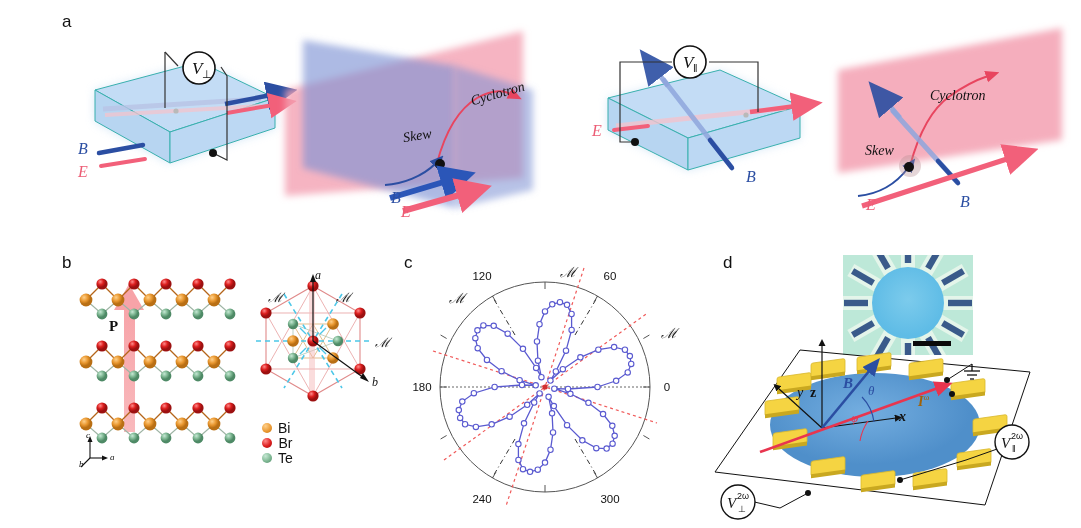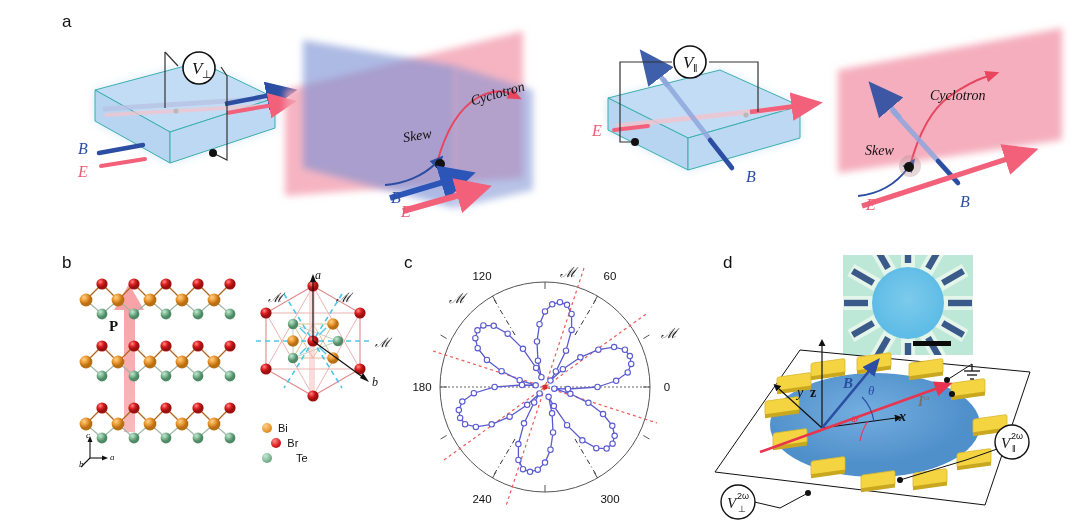--- a/index.html
+++ b/index.html
@@ -5,21 +5,21 @@
   html,body{margin:0;padding:0;background:#ffffff;}
   body{width:1081px;height:528px;position:relative;overflow:hidden;
        font-family:"Liberation Sans","DejaVu Sans",sans-serif;color:#1a1a1a;}
   .fig{position:absolute;left:0;top:0;width:1081px;height:528px;}
   .panel-letter{position:absolute;font-size:17px;font-weight:400;color:#111;
                 font-family:"Liberation Sans",sans-serif;}
   svg{display:block;overflow:visible;}
   .abs{position:absolute;}
   .lbl{position:absolute;font-style:italic;font-family:"Liberation Serif","DejaVu Serif",serif;}
   .mathcal{font-family:"Liberation Serif","DejaVu Serif",serif;font-style:italic;}
-  .legend-txt{font-family:"Liberation Sans",sans-serif;font-size:11px;color:#111;}
+  .legend-txt{font-family:"Liberation Sans",sans-serif;font-size:14px;color:#111;}
   .polar-num{font-family:"Liberation Sans",sans-serif;font-size:11.5px;fill:#111;}
 </style>
 </head>
 <body>
 
 <div class="fig">
 
   <div class="panel-letter" style="left:62px;top:12px;">a</div>
 
   <svg class="abs" style="left:75px;top:20px;" width="220" height="185">
@@ -360,21 +360,21 @@
 
   <div class="abs" style="left:262px;top:420px;">
     <div style="display:flex;align-items:center;gap:6px;height:15px;">
       <span style="width:10px;height:10px;border-radius:50%;background:radial-gradient(circle at 35% 30%,#ffd08a,#e8962e 60%,#b96f14);display:inline-block;"></span>
       <span class="legend-txt">Bi</span>
     </div>
     <div style="display:flex;align-items:center;gap:6px;height:15px;justify-content:center;">
       <span style="width:10px;height:10px;border-radius:50%;background:radial-gradient(circle at 35% 30%,#ff8a8a,#dc1e1e 55%,#9c1010);display:inline-block;"></span>
       <span class="legend-txt">Br</span>
     </div>
-    <div style="display:flex;align-items:center;gap:24px;height:15px;">
+    <div style="display:flex;align-items:center;gap:6px;height:15px;">
       <span style="width:10px;height:10px;border-radius:50%;background:radial-gradient(circle at 35% 30%,#c6e8d4,#7fb894 55%,#4e8a66);display:inline-block;"></span>
       <span class="legend-txt">Te</span>
     </div>
   </div>
 
   <div class="panel-letter" style="left:404px;top:253px;">c</div>
 
   <svg class="abs" style="left:420px;top:262px;" width="250" height="250" viewBox="0 0 250 250">
 
     <circle cx="125" cy="125" r="105" fill="none" stroke="#555" stroke-width="1"></circle>
@@ -689,17 +689,17 @@
       <text x="311" y="109" font-size="9" font-family="Liberation Sans, sans-serif" fill="#111">2ω</text>
     </g>
   </svg>
 
   <div class="lbl" style="left:810px;top:385px;font-size:14px;color:#111;font-weight:bold;font-style:normal;font-family:'Liberation Serif',serif;">z</div>
   <div class="lbl" style="left:797px;top:385px;font-size:14px;color:#111;">y</div>
   <div class="lbl" style="left:899px;top:409px;font-size:14px;color:#111;font-weight:bold;">x</div>
   <div class="lbl" style="left:843px;top:375px;font-size:15px;color:#2b4ea2;font-weight:bold;">B</div>
   <div class="lbl" style="left:868px;top:383px;font-size:13px;color:#2b4ea2;">θ</div>
   <div class="lbl" style="left:851px;top:410px;font-size:13px;color:#e8354f;">φ</div>
-  <div class="abs" style="left:918px;top:392px;color:#737373;font-family:'Liberation Serif',serif;">
+  <div class="abs" style="left:918px;top:392px;color:#a16207;font-family:'Liberation Serif',serif;">
     <span style="font-style:italic;font-size:14px;font-weight:bold;">I</span><span style="font-size:9px;vertical-align:super;">ω</span>
   </div>
 
 </div>
 
 </body></html>

